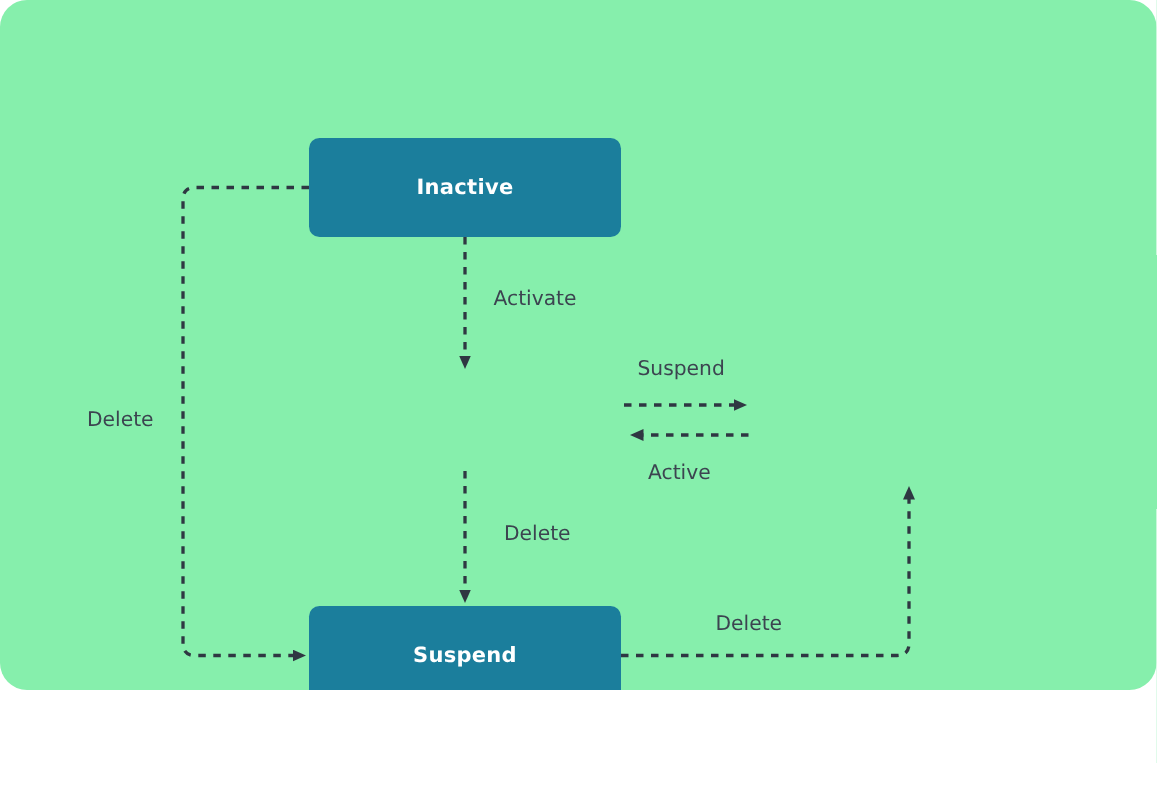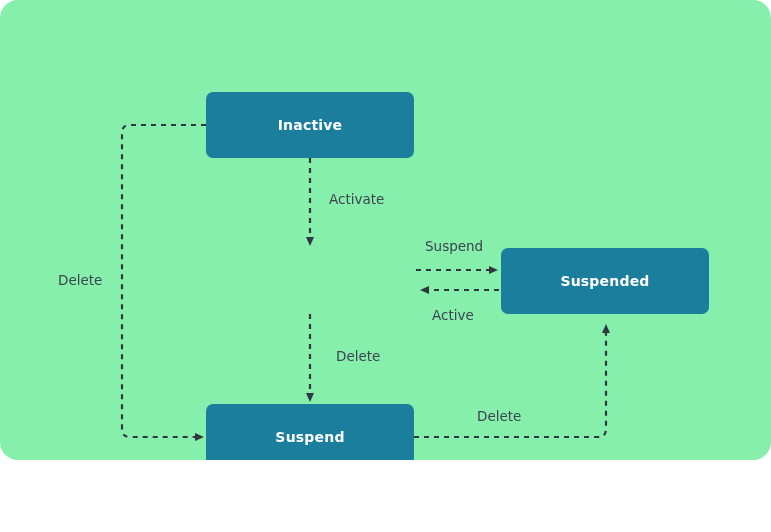--- a/index.html
+++ b/index.html
@@ -103,23 +103,20 @@
     <g>
       <path d="M414,437 L598,437 Q606,437 606,429 L606,332" stroke="#2f3742" stroke-width="2.2" stroke-dasharray="5,5" fill="none" marker-end="url(#arrowhead)"></path>
     </g>
   </svg>
 
   <div class="state-node" id="node-inactive">
     <span class="state-label">Inactive</span>
   </div>
 
 
-  <div class="state-node" id="node-suspended">
-    <span class="state-label">Suspended</span>
-  </div>
 
   <div class="state-node" id="node-deleted">
     <span class="state-label">Suspend</span>
   </div>
 
   <div class="edge-label" id="label-activate">Activate</div>
   <div class="edge-label" id="label-suspend">Suspend</div>
   <div class="edge-label" id="label-resume">Active</div>
   <div class="edge-label" id="label-delete-mid">Delete</div>
   <div class="edge-label" id="label-delete-left">Delete</div>

